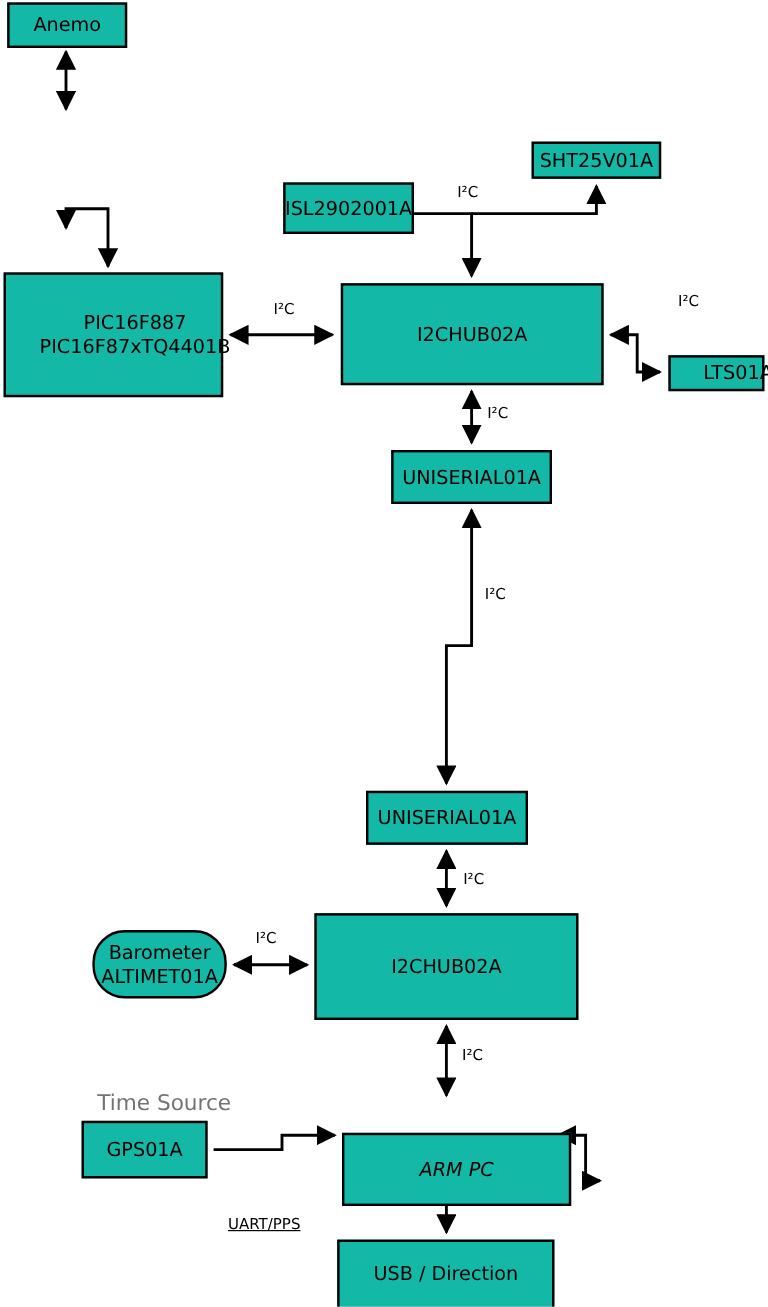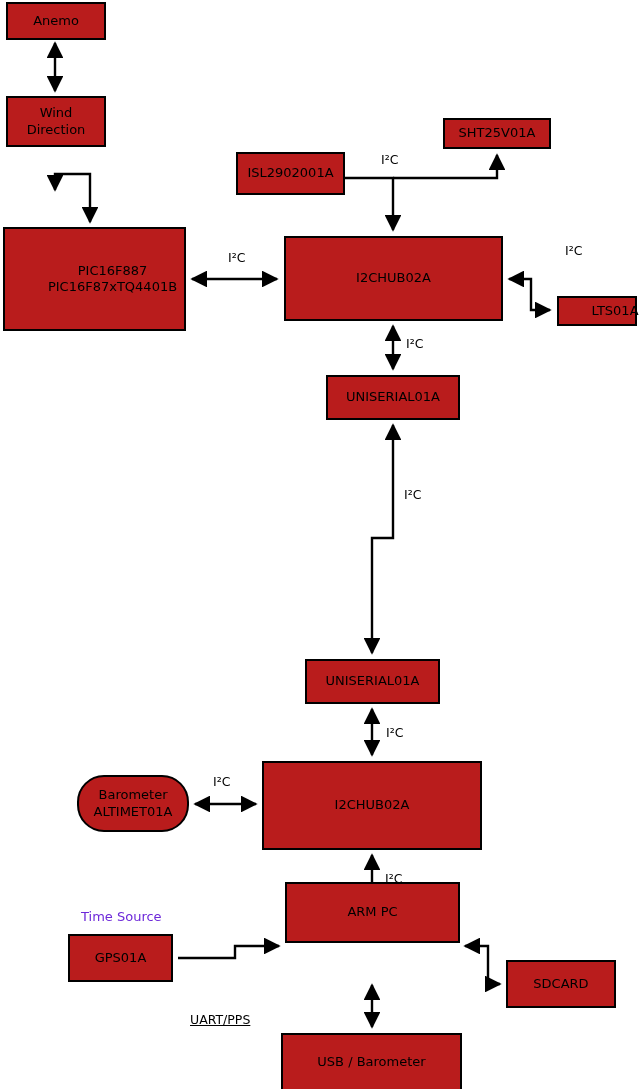--- a/index.html
+++ b/index.html
@@ -22,43 +22,43 @@
     left: 0;
     top: 0;
     width: 640px;
     height: 1089px;
     pointer-events: none;
   }
   .node {
     position: absolute;
     box-sizing: border-box;
     border: 2px solid #000000;
-    background: #b91c1c;
+    background: #14b8a6;
     display: flex;
     align-items: center;
     justify-content: center;
     text-align: center;
-    font-size: 13px;
+    font-size: 16px;
     color: #000000;
     line-height: 1.25;
     white-space: pre-line;
     z-index: 2;
   }
   .edge-label {
     position: absolute;
     font-size: 12.5px;
     color: #000000;
     white-space: nowrap;
     z-index: 3;
     background: transparent;
   }
   .free-label {
     position: absolute;
-    font-size: 13px;
-    color: #6d28d9;
+    font-size: 18px;
+    color: #737373;
     white-space: nowrap;
     z-index: 3;
   }
 </style>
 </head>
 <body>
 
 <div id="diagram-root">
 
   <svg id="wires" viewBox="0 0 640 1089" xmlns="http://www.w3.org/2000/svg">
@@ -95,24 +95,20 @@
       <path d="M 465 946 L 488 946 L 488 984 L 500 984" marker-start="url(#arrow)" marker-end="url(#arrow)"></path>
 
       <line x1="372" y1="985" x2="372" y2="1027" marker-start="url(#arrow)" marker-end="url(#arrow)"></line>
     </g>
   </svg>
 
   <div class="node" style="left:6px; top:2px; width:100px; height:38px;">
     <span>Anemo</span>
   </div>
 
-  <div class="node" style="left:6px; top:96px; width:100px; height:51px;">
-    <span>Wind
-Direction</span>
-  </div>
 
   <div class="node" style="left:3px; top:227px; width:183px; height:104px;padding-left:36px;">
     <span>PIC16F887
 PIC16F87xTQ4401B</span>
   </div>
 
   <div class="node" style="left:236px; top:118px; width:109px; height:43px;margin-top:34px;">
     <span>ISL2902001A</span>
   </div>
 
@@ -138,34 +134,31 @@
 
   <div class="node" style="left:262px; top:761px; width:220px; height:89px;">
     <span>I2CHUB02A</span>
   </div>
 
   <div class="node" style="left:77px; top:775px; width:112px; height:57px;border-radius:27px;">
     <span>Barometer
 ALTIMET01A</span>
   </div>
 
-  <div class="node" style="left:285px; top:882px; width:175px; height:61px;">
+  <div class="node" style="left:285px; top:944px; width:191px; height:61px;font-style:italic;">
     <span>ARM PC</span>
   </div>
 
   <div class="node" style="left:68px; top:934px; width:105px; height:48px;">
     <span>GPS01A</span>
   </div>
 
-  <div class="node" style="left:506px; top:960px; width:110px; height:48px;">
-    <span>SDCARD</span>
-  </div>
 
   <div class="node" style="left:281px; top:1033px; width:181px; height:58px;">
-    <span>USB / Barometer</span>
+    <span>USB / Direction</span>
   </div>
 
   <div class="edge-label" style="left:381px; top:152px;">I²C</div>
 
   <div class="edge-label" style="left:228px; top:250px;">I²C</div>
 
   <div class="edge-label" style="left:565px; top:243px;">I²C</div>
 
   <div class="edge-label" style="left:406px; top:336px;">I²C</div>
 

